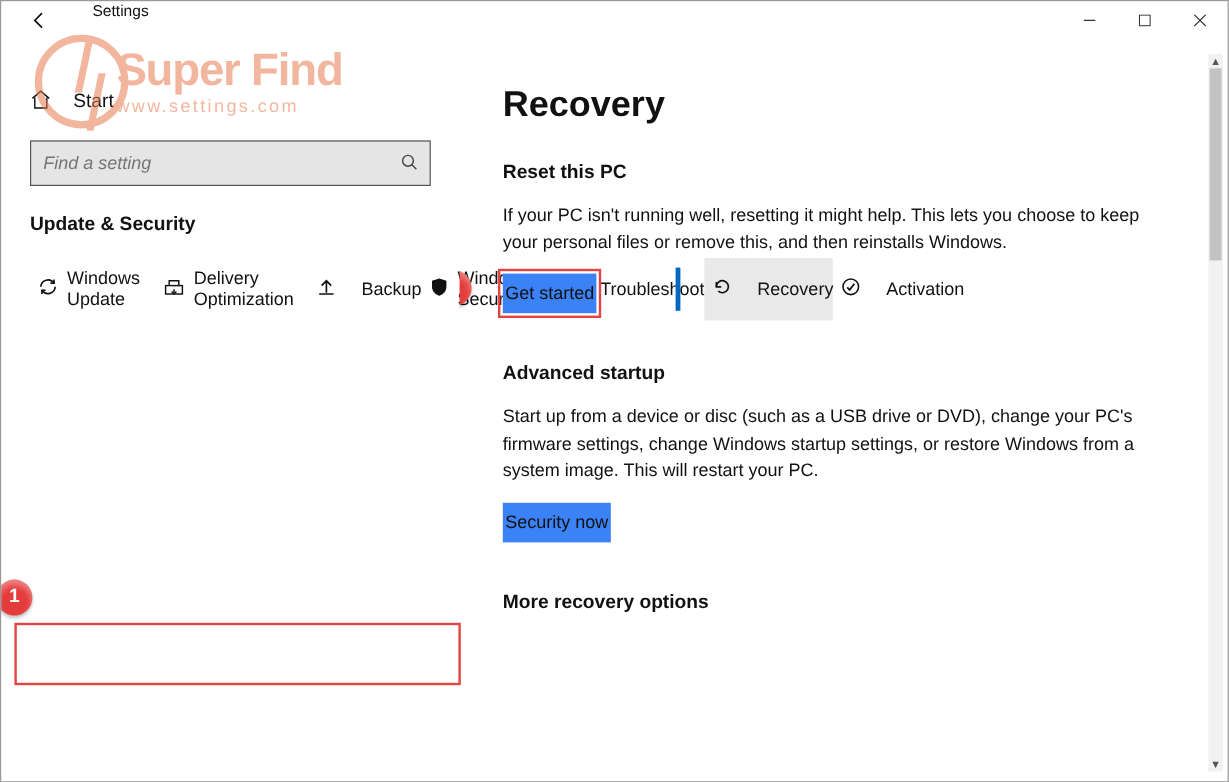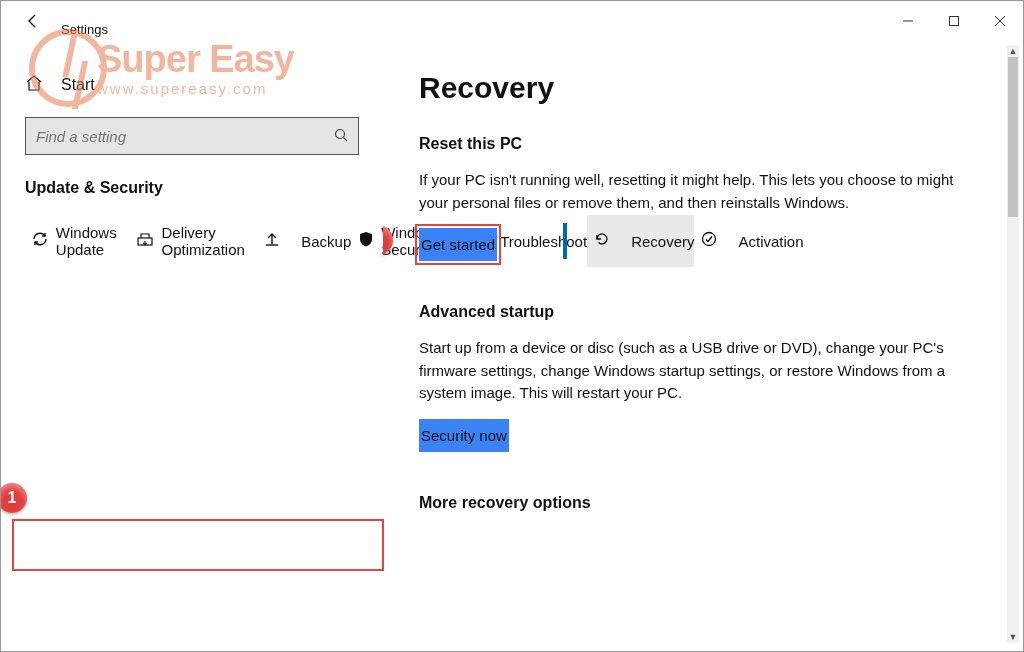--- a/index.html
+++ b/index.html
@@ -12,22 +12,23 @@
     height: 652px;
     overflow: hidden;
     position: relative;
     border: 1px solid #999;
   }
 
   
   .titlebar {
     height: 36px;
     display: flex;
-    align-items: flex-end;
+    align-items: flex-start;
     padding-left: 16px;
+    gap: 16px;
   }
   .titlebar .back {
     width: 32px; height: 32px;
     display: flex; align-items: center; justify-content: center;
     margin-right: 12px;
     font-size: 16px;
   }
   .titlebar .title { font-size: 13px; color:#111; }
   .titlebar .spacer { flex: 1; }
   .winbtns { display: flex; }
@@ -214,22 +215,22 @@
         <svg width="10" height="10">
           <path d="M0 0 L10 10 M10 0 L0 10" stroke="#333" stroke-width="1"></path>
         </svg>
       </div>
   </div>
 </div>
 
 <div class="watermark">
   <div class="wm-logo"></div>
   <div class="wm-text">
-    <div class="wm-title">Super Easy</div>
-    <div class="wm-url">www.supereasy.com</div>
+    <div class="wm-title">Super Find</div>
+    <div class="wm-url">www.settings.com</div>
   </div>
 </div>
 
 <div class="layout">
 
   <div class="sidebar">
     <div class="home-row">
       <span class="icon">
         <svg width="18" height="18" viewBox="0 0 18 18">
             <path d="M2 8 L9 2 L16 8 M4 7.5 V16 H14 V7.5" fill="none" stroke="#111" stroke-width="1.2"></path>
@@ -305,21 +306,21 @@
 
     <div class="highlight-recovery" style="top:482px;"></div>
 
     <div class="badge" style="left:-4px; top:446px;">1</div>
   </div>
 
   <div class="content">
     <h1>Recovery</h1>
 
     <h2>Reset this PC</h2>
-    <div class="para">If your PC isn't running well, resetting it might help. This lets you choose to might your personal files or remove them, and then reinstalls Windows.</div>
+    <div class="para">If your PC isn't running well, resetting it might help. This lets you choose to keep your personal files or remove this, and then reinstalls Windows.</div>
     <button class="btn highlight">Get started</button>
 
     <h2>Advanced startup</h2>
     <div class="para">Start up from a device or disc (such as a USB drive or DVD), change your PC's firmware settings, change Windows startup settings, or restore Windows from a system image. This will restart your PC.</div>
     <button class="btn">Security now</button>
 
     <h2>More recovery options</h2>
 
     
     <div class="badge" style="left:-20px; top:188px;">2</div>

